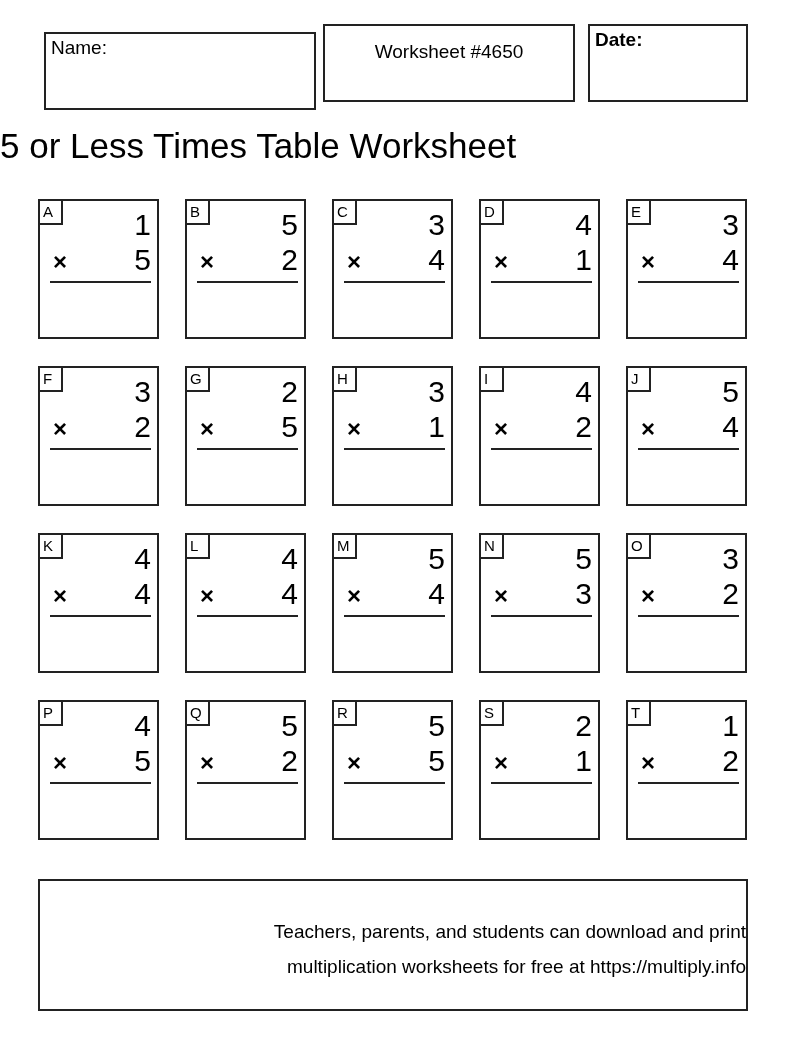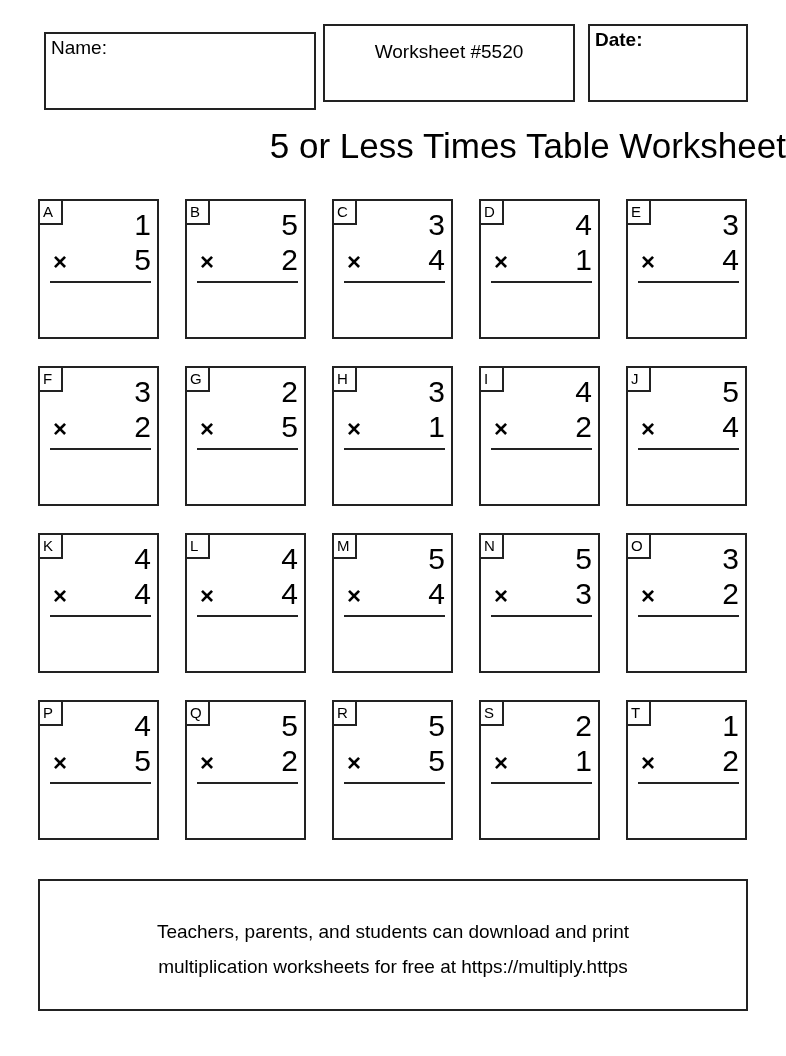--- a/index.html
+++ b/index.html
@@ -4,39 +4,39 @@
 <style>
   html, body { margin: 0; padding: 0; background: #ffffff; }
   body { width: 786px; height: 1056px; position: relative; font-family: "Liberation Sans", sans-serif; color: #000; overflow: hidden; }
   .hbox { position: absolute; top: 24px; height: 74px; border: 2px solid #222; box-sizing: content-box; }
   .hbox.name { left: 44px; width: 268px; margin-top: 8px; }
   .hbox.ws { left: 323px; width: 248px; text-align: center; }
   .hbox.date { left: 588px; width: 156px; font-weight: bold; }
   .hlabel { position: absolute; left: 5px; top: 3px; font-size: 19px; }
   .ws-line1 { display: block; margin-top: 11px; font-size: 19px; line-height: 30px; }
   .ws-line2 { display: block; font-size: 19px; line-height: 30px; }
-  .title { position: absolute; top: 126px; left: 0; width: 786px; text-align: right; font-size: 35px; }
+  .title { position: absolute; top: 126px; left: 0; width: 786px; text-align: left; font-size: 35px; }
   .prob { position: absolute; width: 117px; height: 136px; border: 2px solid #222; box-sizing: content-box; }
   .plabel { position: absolute; left: 0; top: 0; width: 18px; height: 22px; border-right: 2px solid #222; border-bottom: 2px solid #222; font-size: 15px; line-height: 22px; padding-left: 3px; box-sizing: content-box; }
   .ptop { position: absolute; right: 6px; top: 7px; font-size: 30px; line-height: 34px; }
   .pbot { position: absolute; right: 6px; top: 42px; font-size: 30px; line-height: 34px; }
   .ptimes { position: absolute; left: 13px; top: 48px; font-size: 24px; line-height: 26px; font-weight: bold; }
   .pline { position: absolute; left: 10px; right: 6px; top: 80px; height: 2px; background: #222; }
-  .footer { position: absolute; left: 38px; top: 879px; width: 706px; height: 128px; border: 2px solid #222; box-sizing: content-box; text-align: center; font-size: 19px; }
+  .footer { position: absolute; left: 38px; top: 879px; width: 706px; height: 128px; border: 2px solid #222; box-sizing: content-box; text-align: right; font-size: 19px; }
   .footer .l1 { display: block; margin-top: 33px; line-height: 35px; }
   .footer .l2 { display: block; line-height: 35px; }
 </style>
 </head>
 <body>
 
 <div class="hbox name">
   <span class="hlabel">Name:</span>
 </div>
 <div class="hbox ws">
-  <span class="ws-line1">Worksheet #5520</span>
+  <span class="ws-line1">Worksheet #4650</span>
 </div>
 <div class="hbox date">
   <span class="hlabel">Date:</span>
 </div>
 
 <div class="title">5 or Less Times Table Worksheet</div>
 
 <div id="problems">
     <div class="prob" style="left: 38px; top: 199px;">
       <div class="plabel">A</div>
@@ -175,14 +175,14 @@
       <div class="plabel">T</div>
       <div class="ptop">1</div>
       <div class="ptimes">×</div>
       <div class="pbot">2</div>
       <div class="pline"></div>
     </div>
   </div>
 
 <div class="footer">
   <span class="l1">Teachers, parents, and students can download and print</span>
-  <span class="l2">multiplication worksheets for free at https://multiply.https</span>
+  <span class="l2">multiplication worksheets for free at https://multiply.info</span>
 </div>
 
 </body></html>

